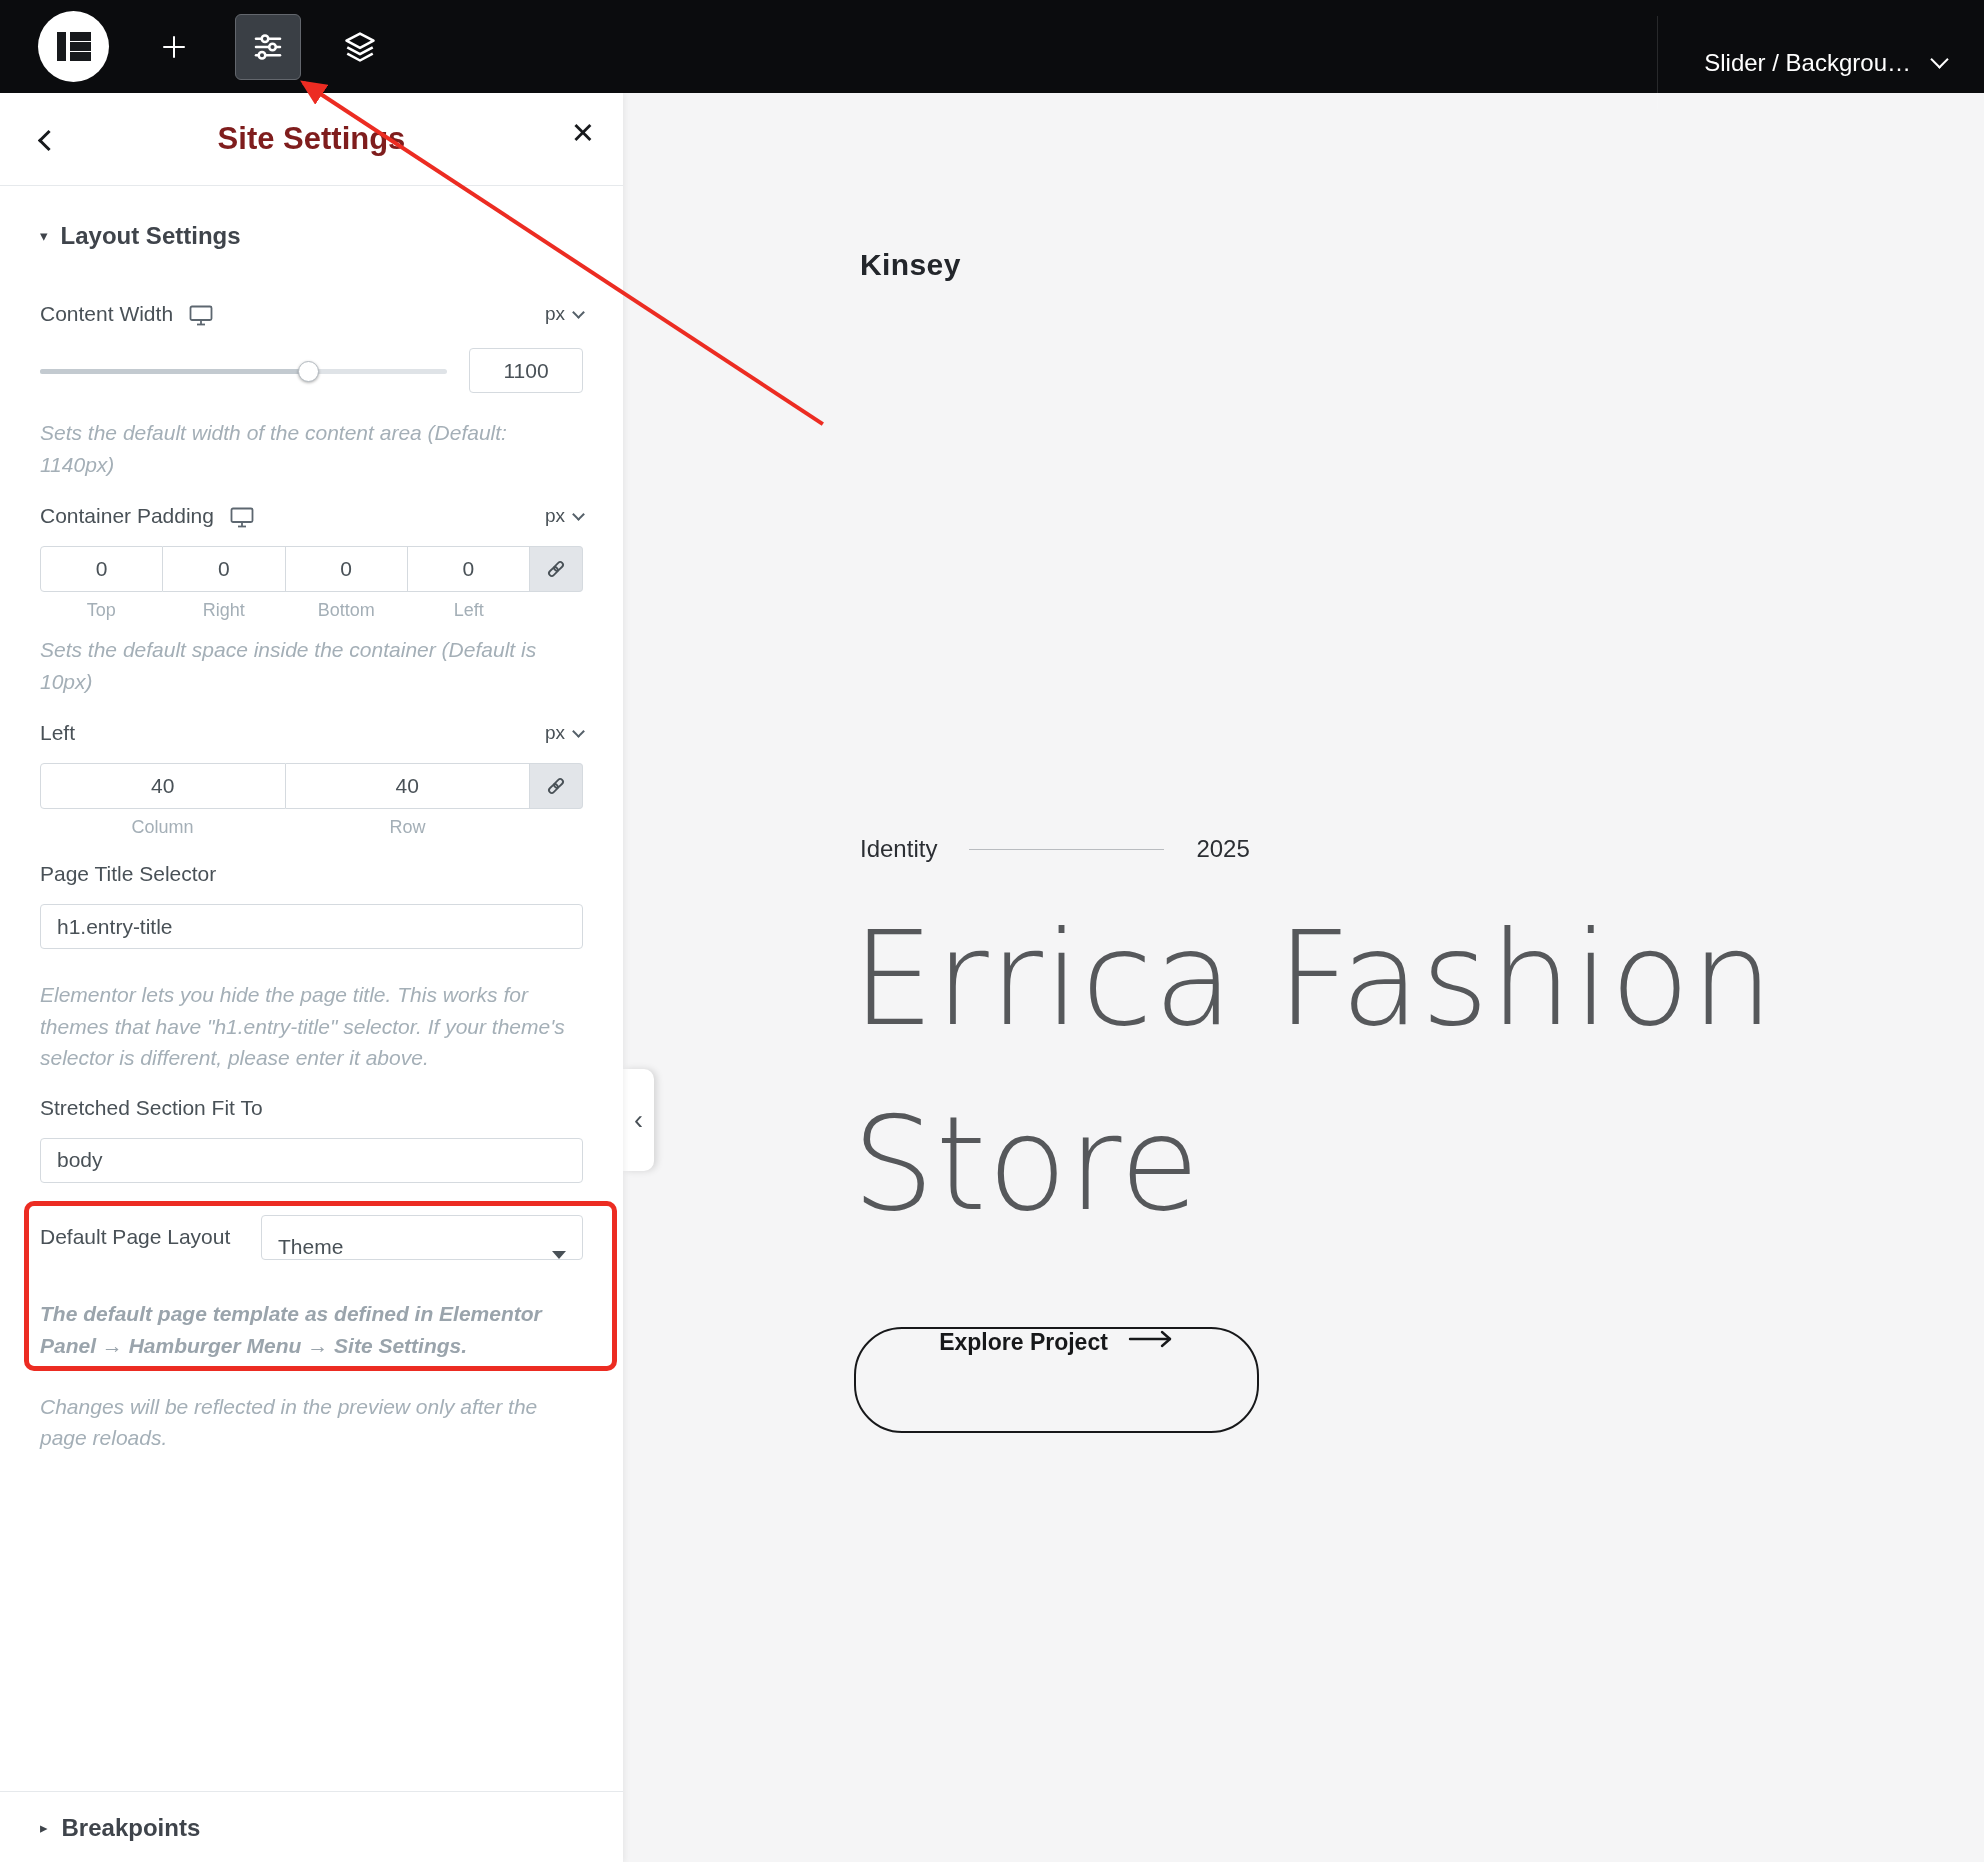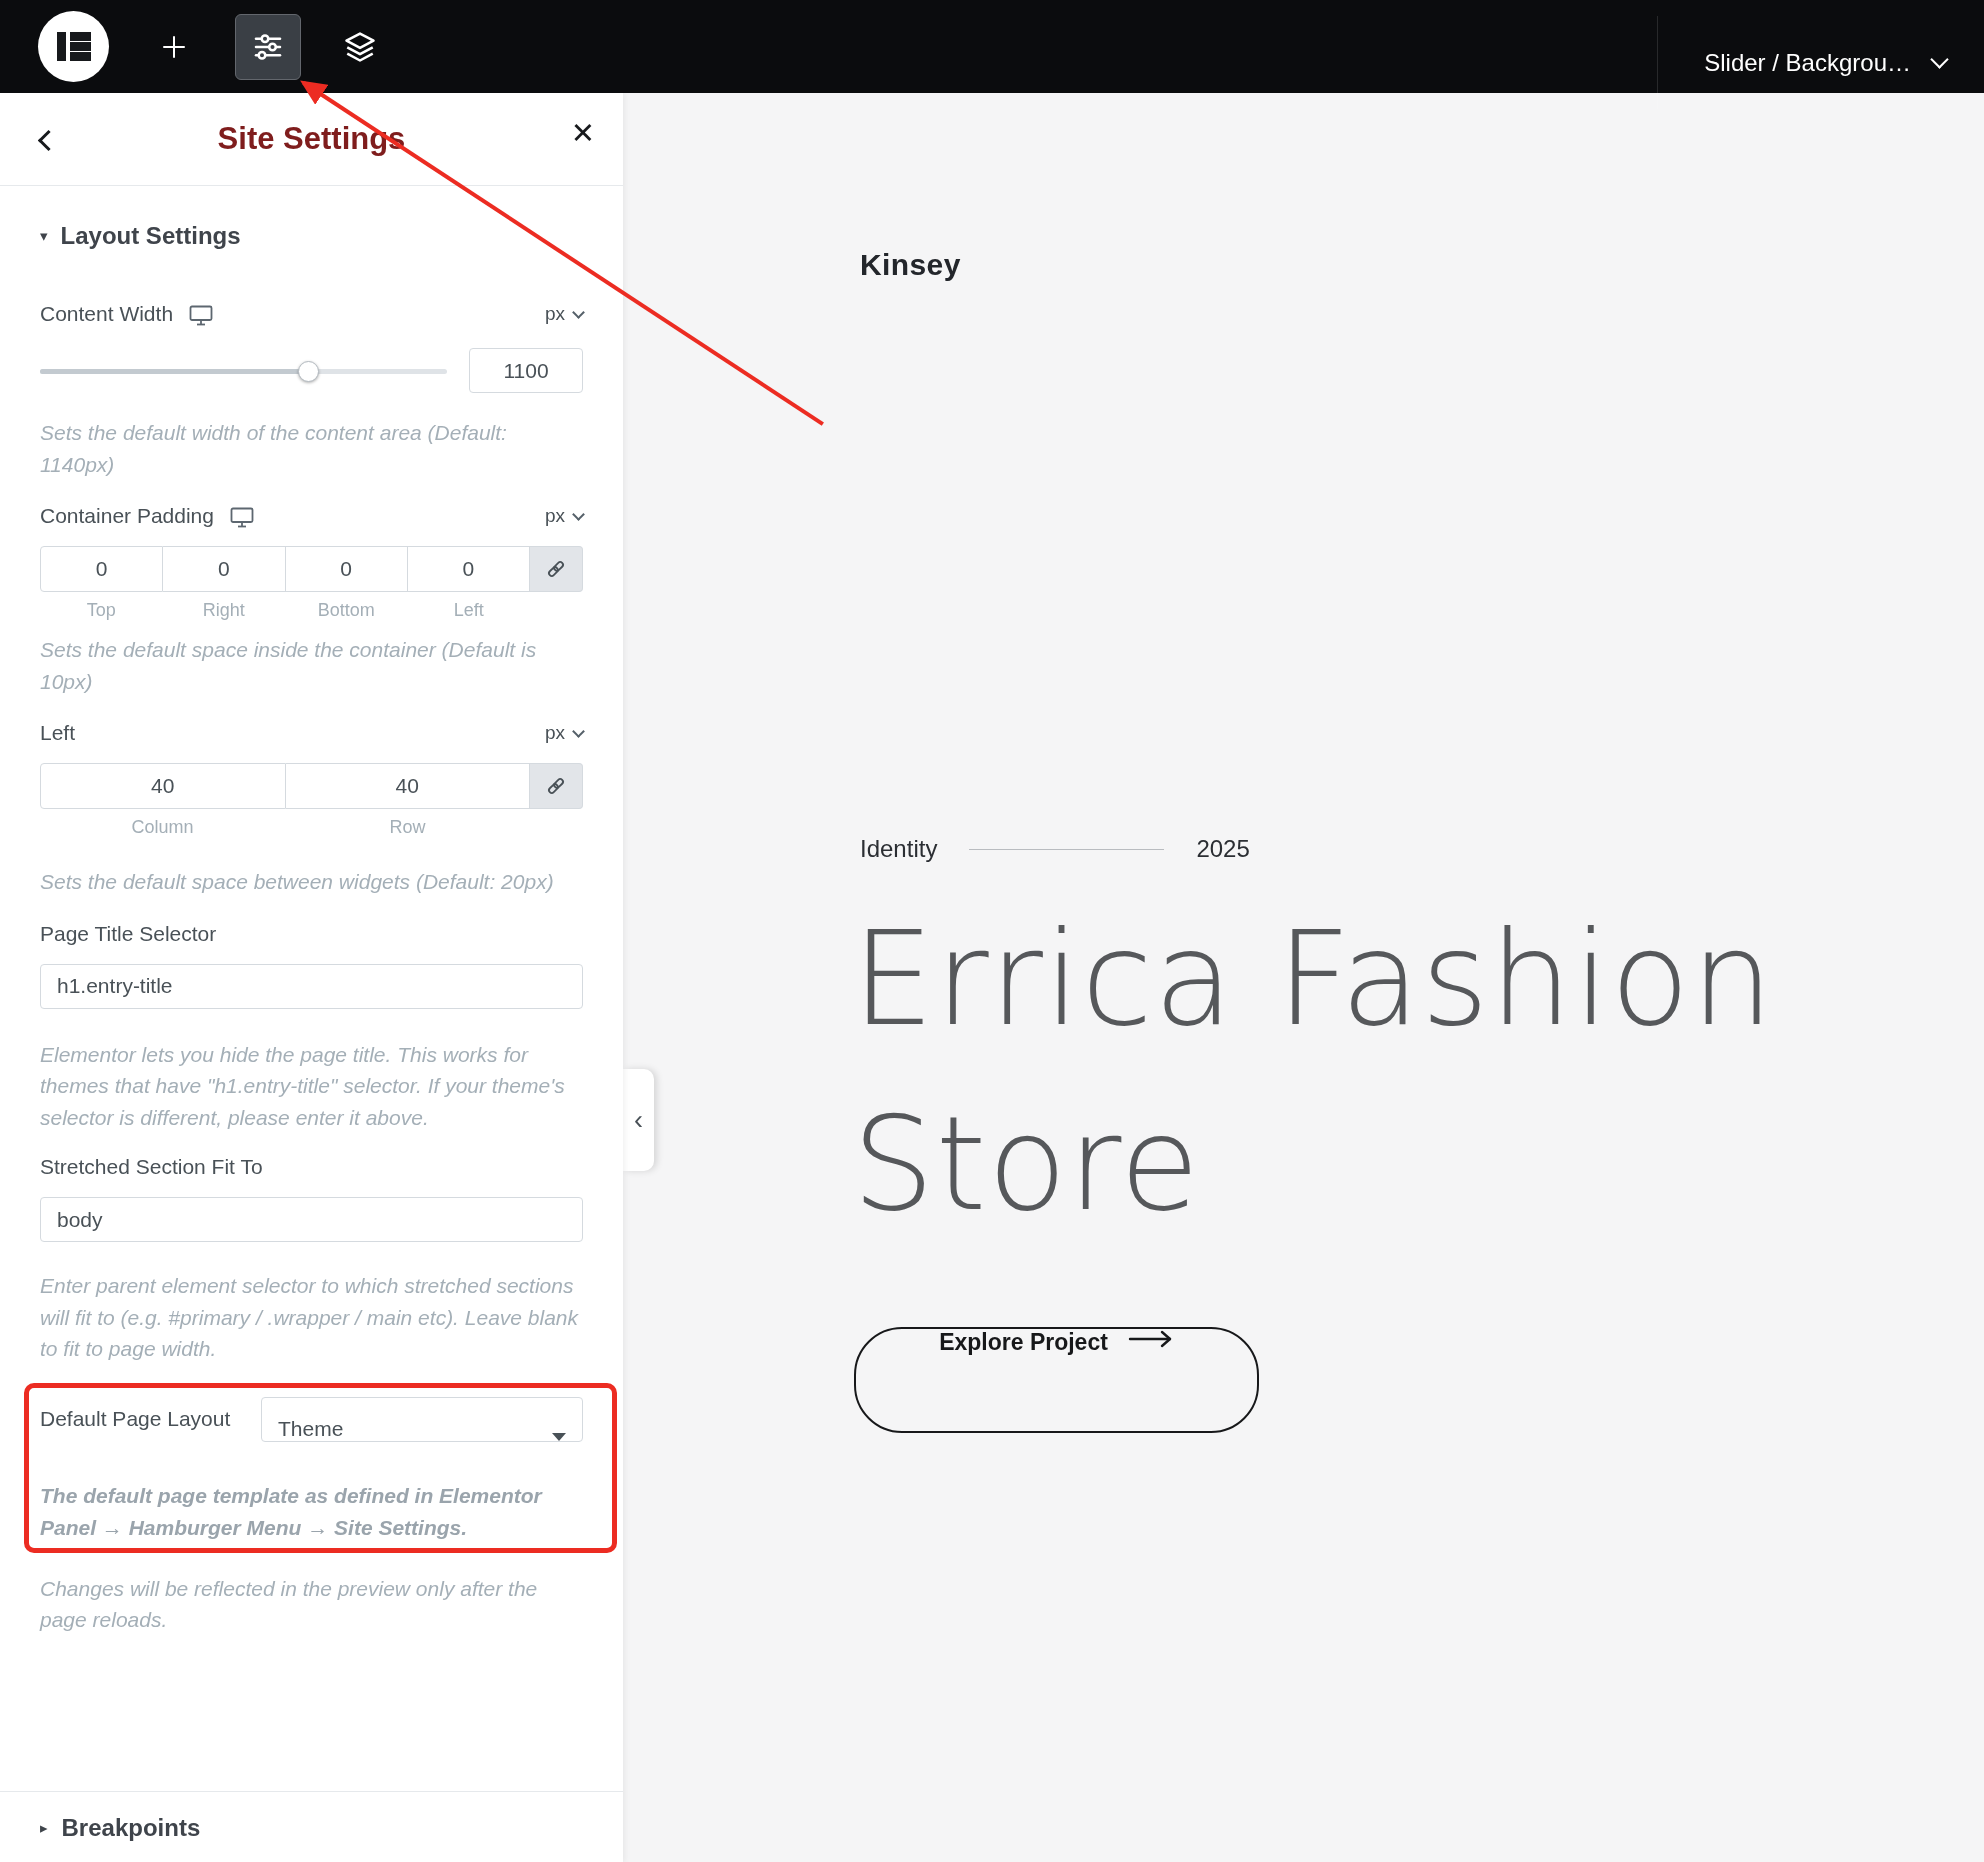--- a/index.html
+++ b/index.html
@@ -259,29 +259,27 @@
             <rect x="2.5" y="9" width="11" height="6" rx="3"></rect>
               <rect x="10.5" y="9" width="11" height="6" rx="3"></rect>
           </g>
         </svg>
       </div>
     </div>
     <div class="cell-labels">
       <span>Column</span>
       <span>Row</span>
     </div>
-    <div class="help" style="margin-top:28px;">Sets the default space between widgets (Default: 20px)</div>
 
     <div class="field-label">Page Title Selector</div>
     <input class="text-input" type="text" value="h1.entry-title" style="">
     <div class="help" style="margin-top:30px;">Elementor lets you hide the page title. This works for themes that have "h1.entry-title" selector. If your theme's selector is different, please enter it above.</div>
 
     <div class="field-label" style="margin-top:22px;">Stretched Section Fit To</div>
     <input class="text-input" type="text" value="body" style="">
-    <div class="help" style="margin-top:28px;">Enter parent element selector to which stretched sections will fit to (e.g. #primary / .wrapper / main etc). Leave blank to fit to page width.</div>
 
     <div class="dpl-wrap">
       <div class="red-box"></div>
       <div class="dpl-row">
         <span class="ctl-label">Default Page Layout</span>
         <div class="select">
           <span>Theme</span>
           <span class="select-caret"></span>
         </div>
       </div>

